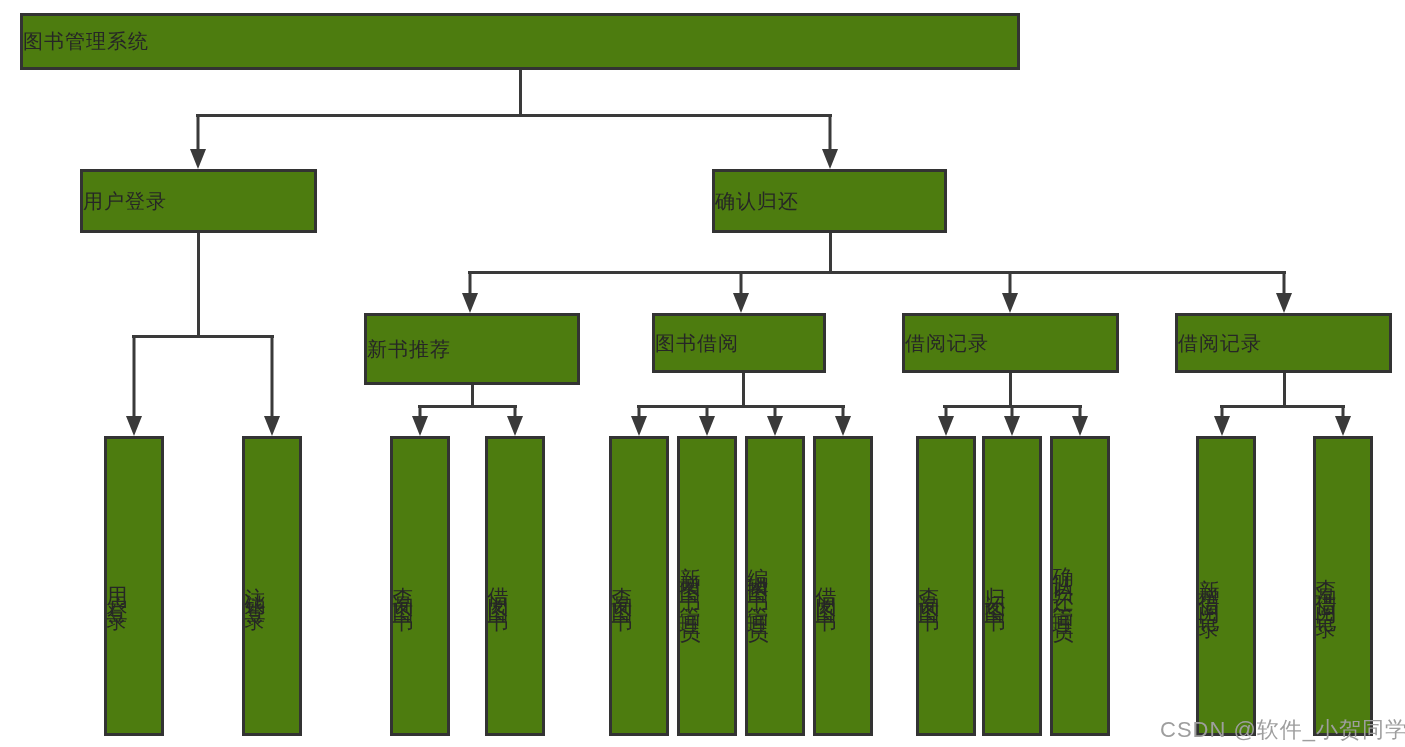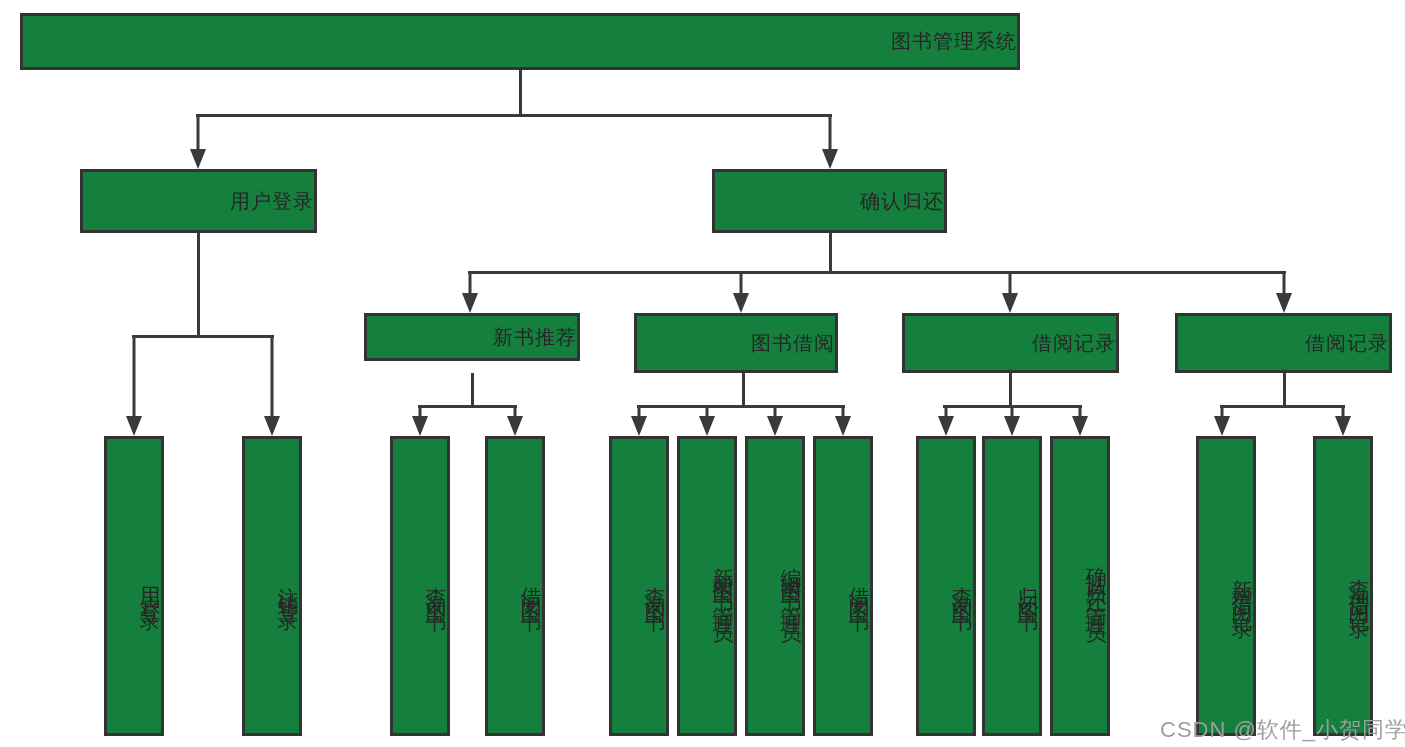--- a/index.html
+++ b/index.html
@@ -14,24 +14,24 @@
   .canvas{
     position:relative;
     width:1405px;height:747px;
     background:var(--bg);
     overflow:hidden;
   }
   .node{
     position:absolute;
     box-sizing:border-box;
     border:3px solid var(--box-border);
-    background:#15803d;
+    background:#4d7c0f;
     display:flex;
     align-items:center;
-    justify-content:flex-end;
+    justify-content:flex-start;
     color:var(--text);
     font-size:20px;
     letter-spacing:1px;
     z-index:2;
   }
   .node .vtext{
     writing-mode:vertical-rl;
     font-size:21px;
     letter-spacing:8px;
     line-height:1;
@@ -162,24 +162,24 @@
   <div id="nodes-layer">
       <div class="node" style="left: 20px; top: 13px; width: 1000px; height: 57px;">
         <span class="htext">图书管理系统</span>
       </div>
       <div class="node" style="left: 80px; top: 169px; width: 237px; height: 64px;">
         <span class="htext">用户登录</span>
       </div>
       <div class="node" style="left: 712px; top: 169px; width: 235px; height: 64px;">
         <span class="htext">确认归还</span>
       </div>
-      <div class="node" style="left: 364px; top: 313px; width: 216px; height: 48px;">
+      <div class="node" style="left: 364px; top: 313px; width: 216px; height: 72px;">
         <span class="htext">新书推荐</span>
       </div>
-      <div class="node" style="left: 634px; top: 313px; width: 204px; height: 60px;">
+      <div class="node" style="left: 652px; top: 313px; width: 174px; height: 60px;">
         <span class="htext">图书借阅</span>
       </div>
       <div class="node" style="left: 902px; top: 313px; width: 217px; height: 60px;">
         <span class="htext">借阅记录</span>
       </div>
       <div class="node" style="left: 1175px; top: 313px; width: 217px; height: 60px;">
         <span class="htext">借阅记录</span>
       </div>
       <div class="node" style="left: 104px; top: 436px; width: 60px; height: 300px;">
         <span class="vtext">用户登录</span>

